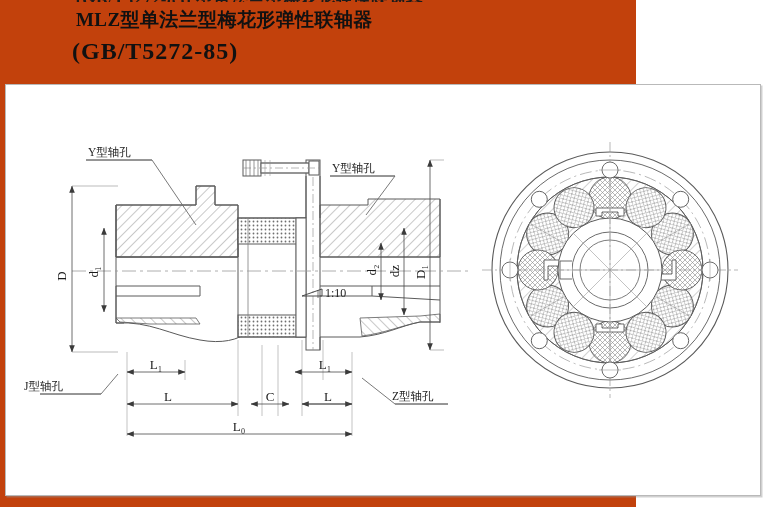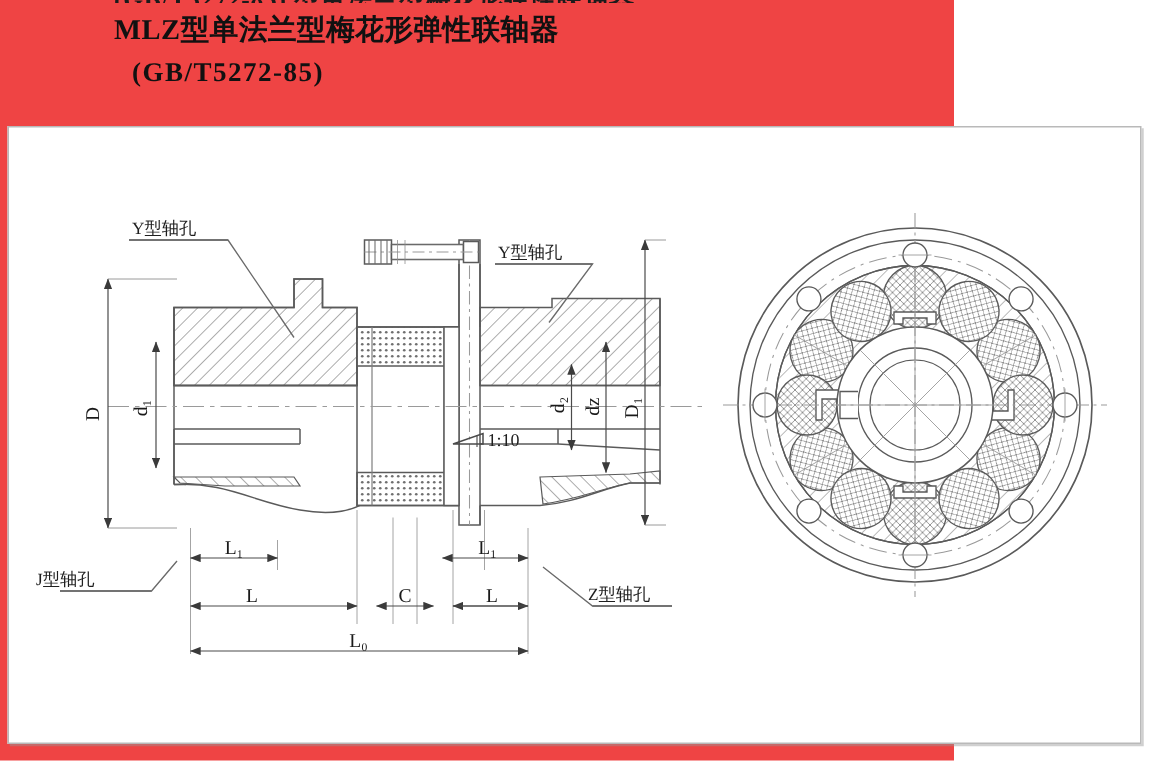--- a/index.html
+++ b/index.html
@@ -11,21 +11,21 @@
     width: 768px;
     height: 507px;
     position: relative;
     font-family: "Liberation Serif", "DejaVu Serif", serif;
     overflow: hidden;
   }
   #page {
     position: absolute;
     left: 0; top: 0;
     width: 636px; height: 507px;
-    background: #ef4444;
+    background: #c2410c;
   }
   .title-block {
     position: absolute;
     left: 0; top: 0;
     width: 768px;
   }
   .title-cut {
     position: absolute;
     left: 76px;
     top: -12px;
@@ -42,23 +42,23 @@
     left: 76px;
     top: 7px;
     font-size: 19px;
     font-weight: bold;
     color: #111111;
     letter-spacing: 0.4px;
     white-space: nowrap;
   }
   .title-sub {
     position: absolute;
-    left: 88px;
+    left: 72px;
     top: 38px;
-    font-size: 18px;
+    font-size: 24px;
     font-weight: bold;
     color: #111111;
     letter-spacing: 1px;
     white-space: nowrap;
   }
   #frame {
     position: absolute;
     left: 5px;
     top: 84px;
     width: 756px;

